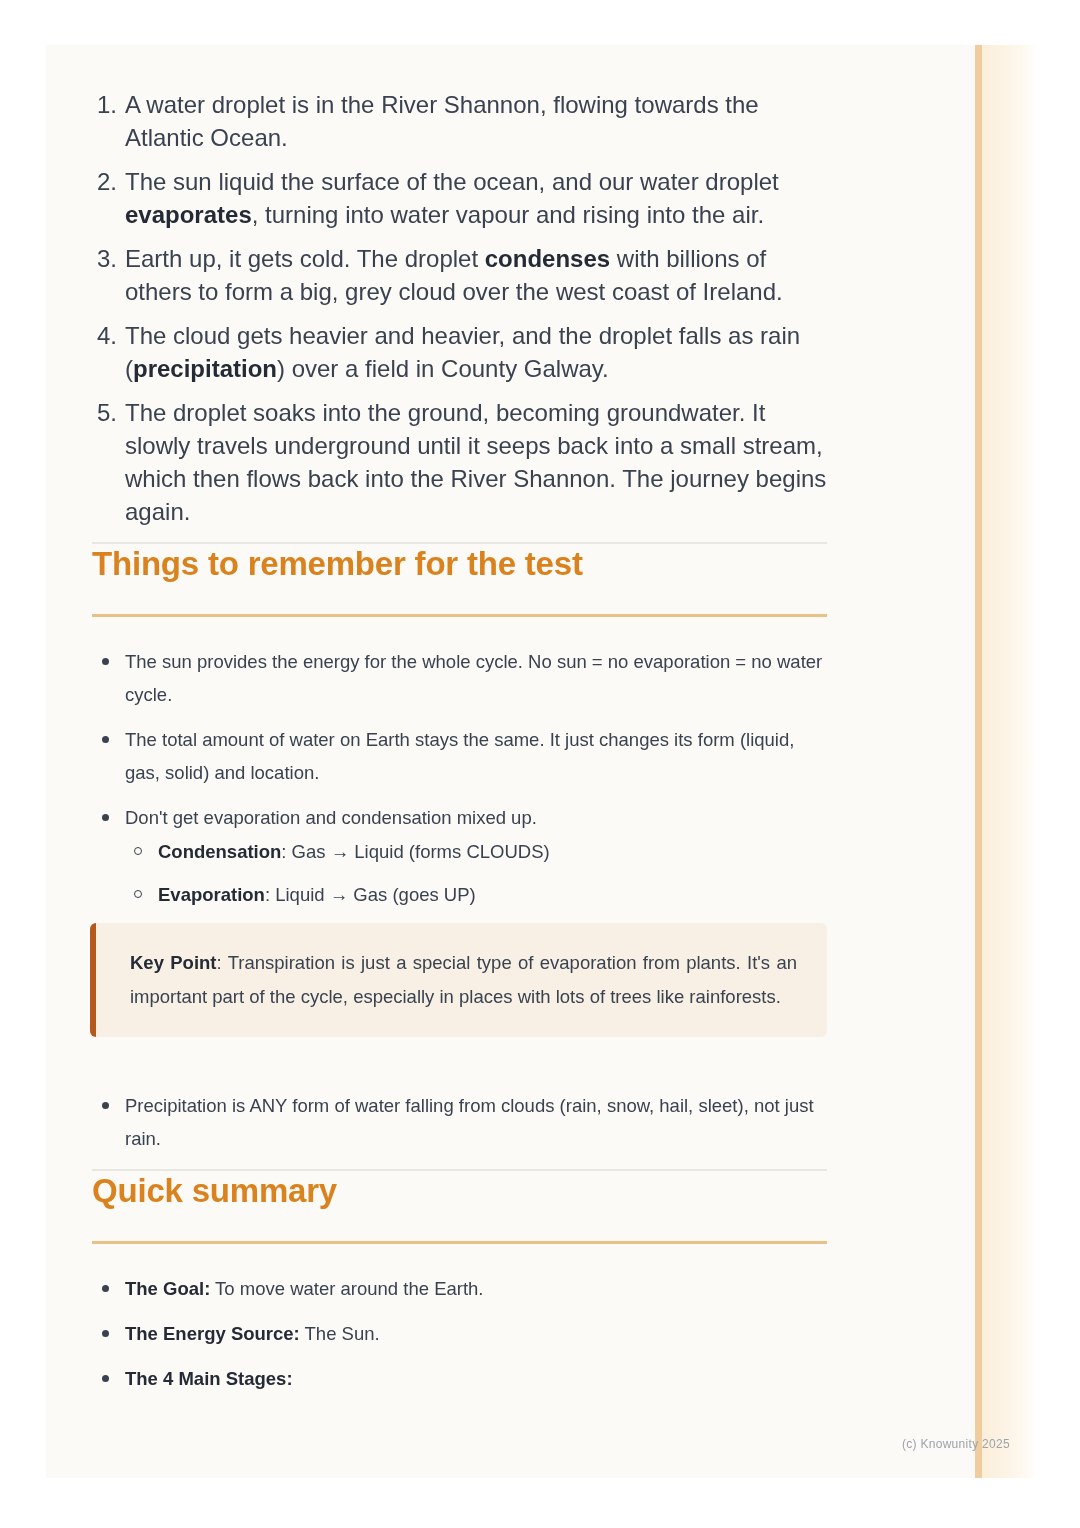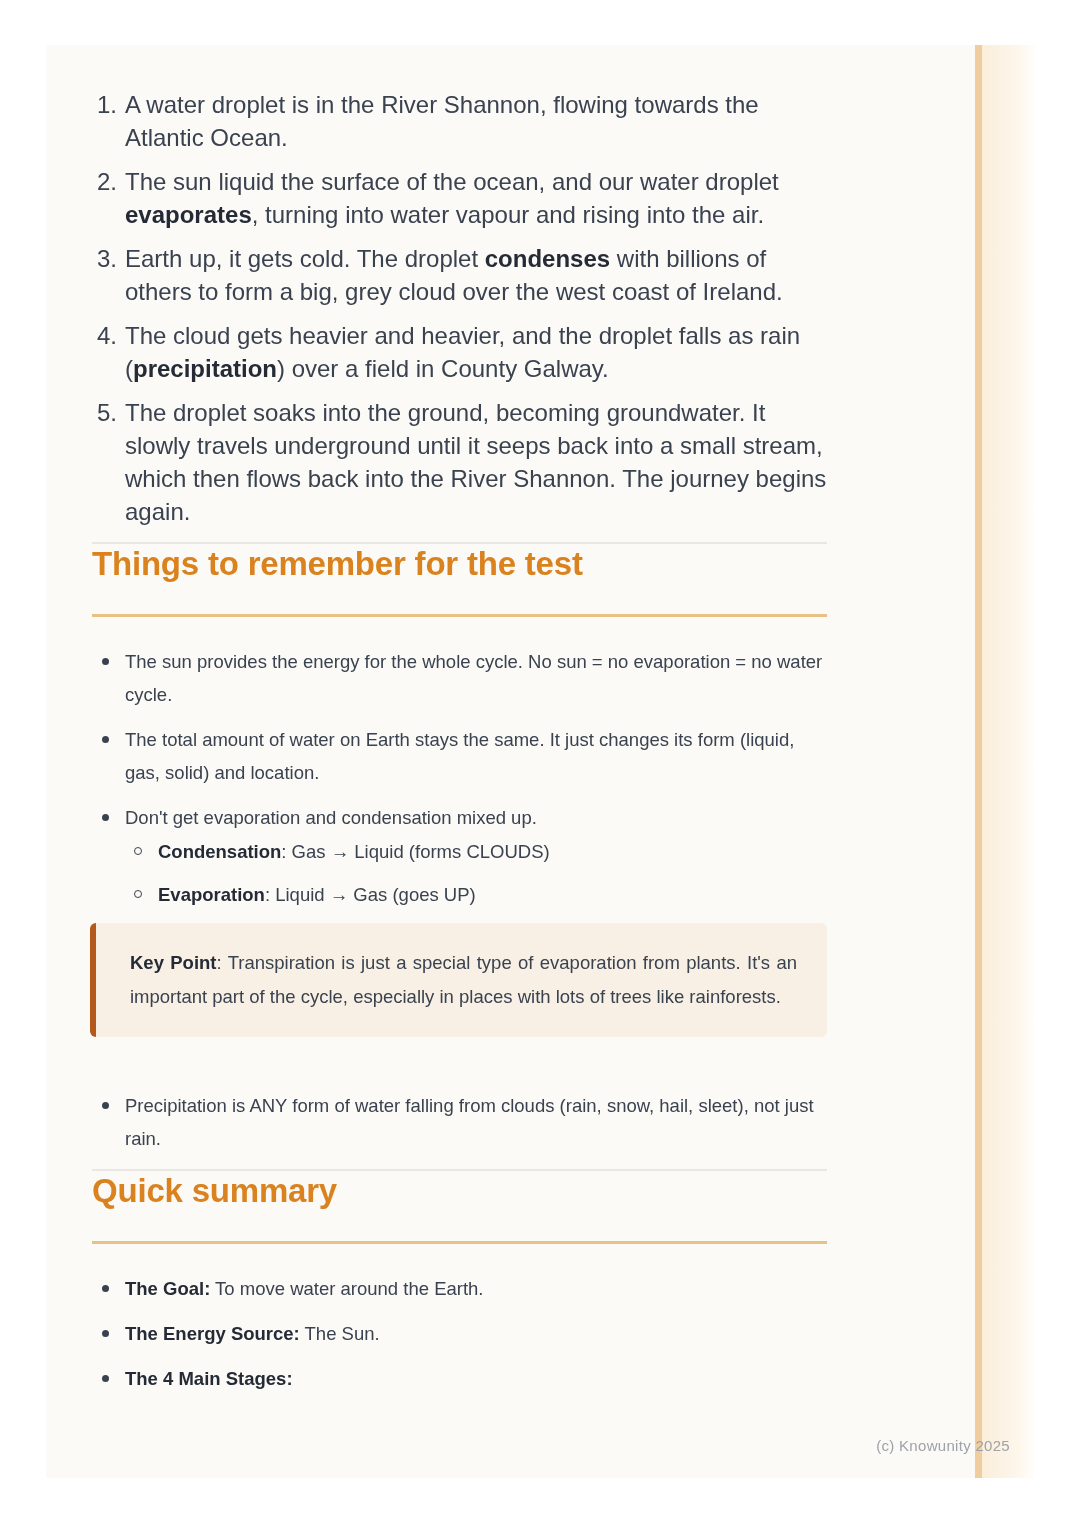--- a/index.html
+++ b/index.html
@@ -65,21 +65,21 @@
   .divider{height:2px;background:var(--divider);margin-top:14px;}
   .callout{
     margin-top:8px;margin-left:-2px;background:var(--callout-bg);
     border-left:6px solid var(--callout-border);border-radius:6px;
     padding:23px 30px 23px 34px;
   }
   .callout p{
     font-size:18.5px;line-height:34px;text-align:justify;
   }
   .footer{
-    position:absolute;top:1437px;right:70px;font-size:15px;
+    position:absolute;top:1437px;right:70px;font-size:12px;
     color:var(--footer-text);letter-spacing:0.3px;z-index:5;
   }
 </style>
 </head>
 <body>
 
 <div class="page">
   <div class="page-edge">
     <div class="edge-line"></div>
     <div class="edge-band"></div>

